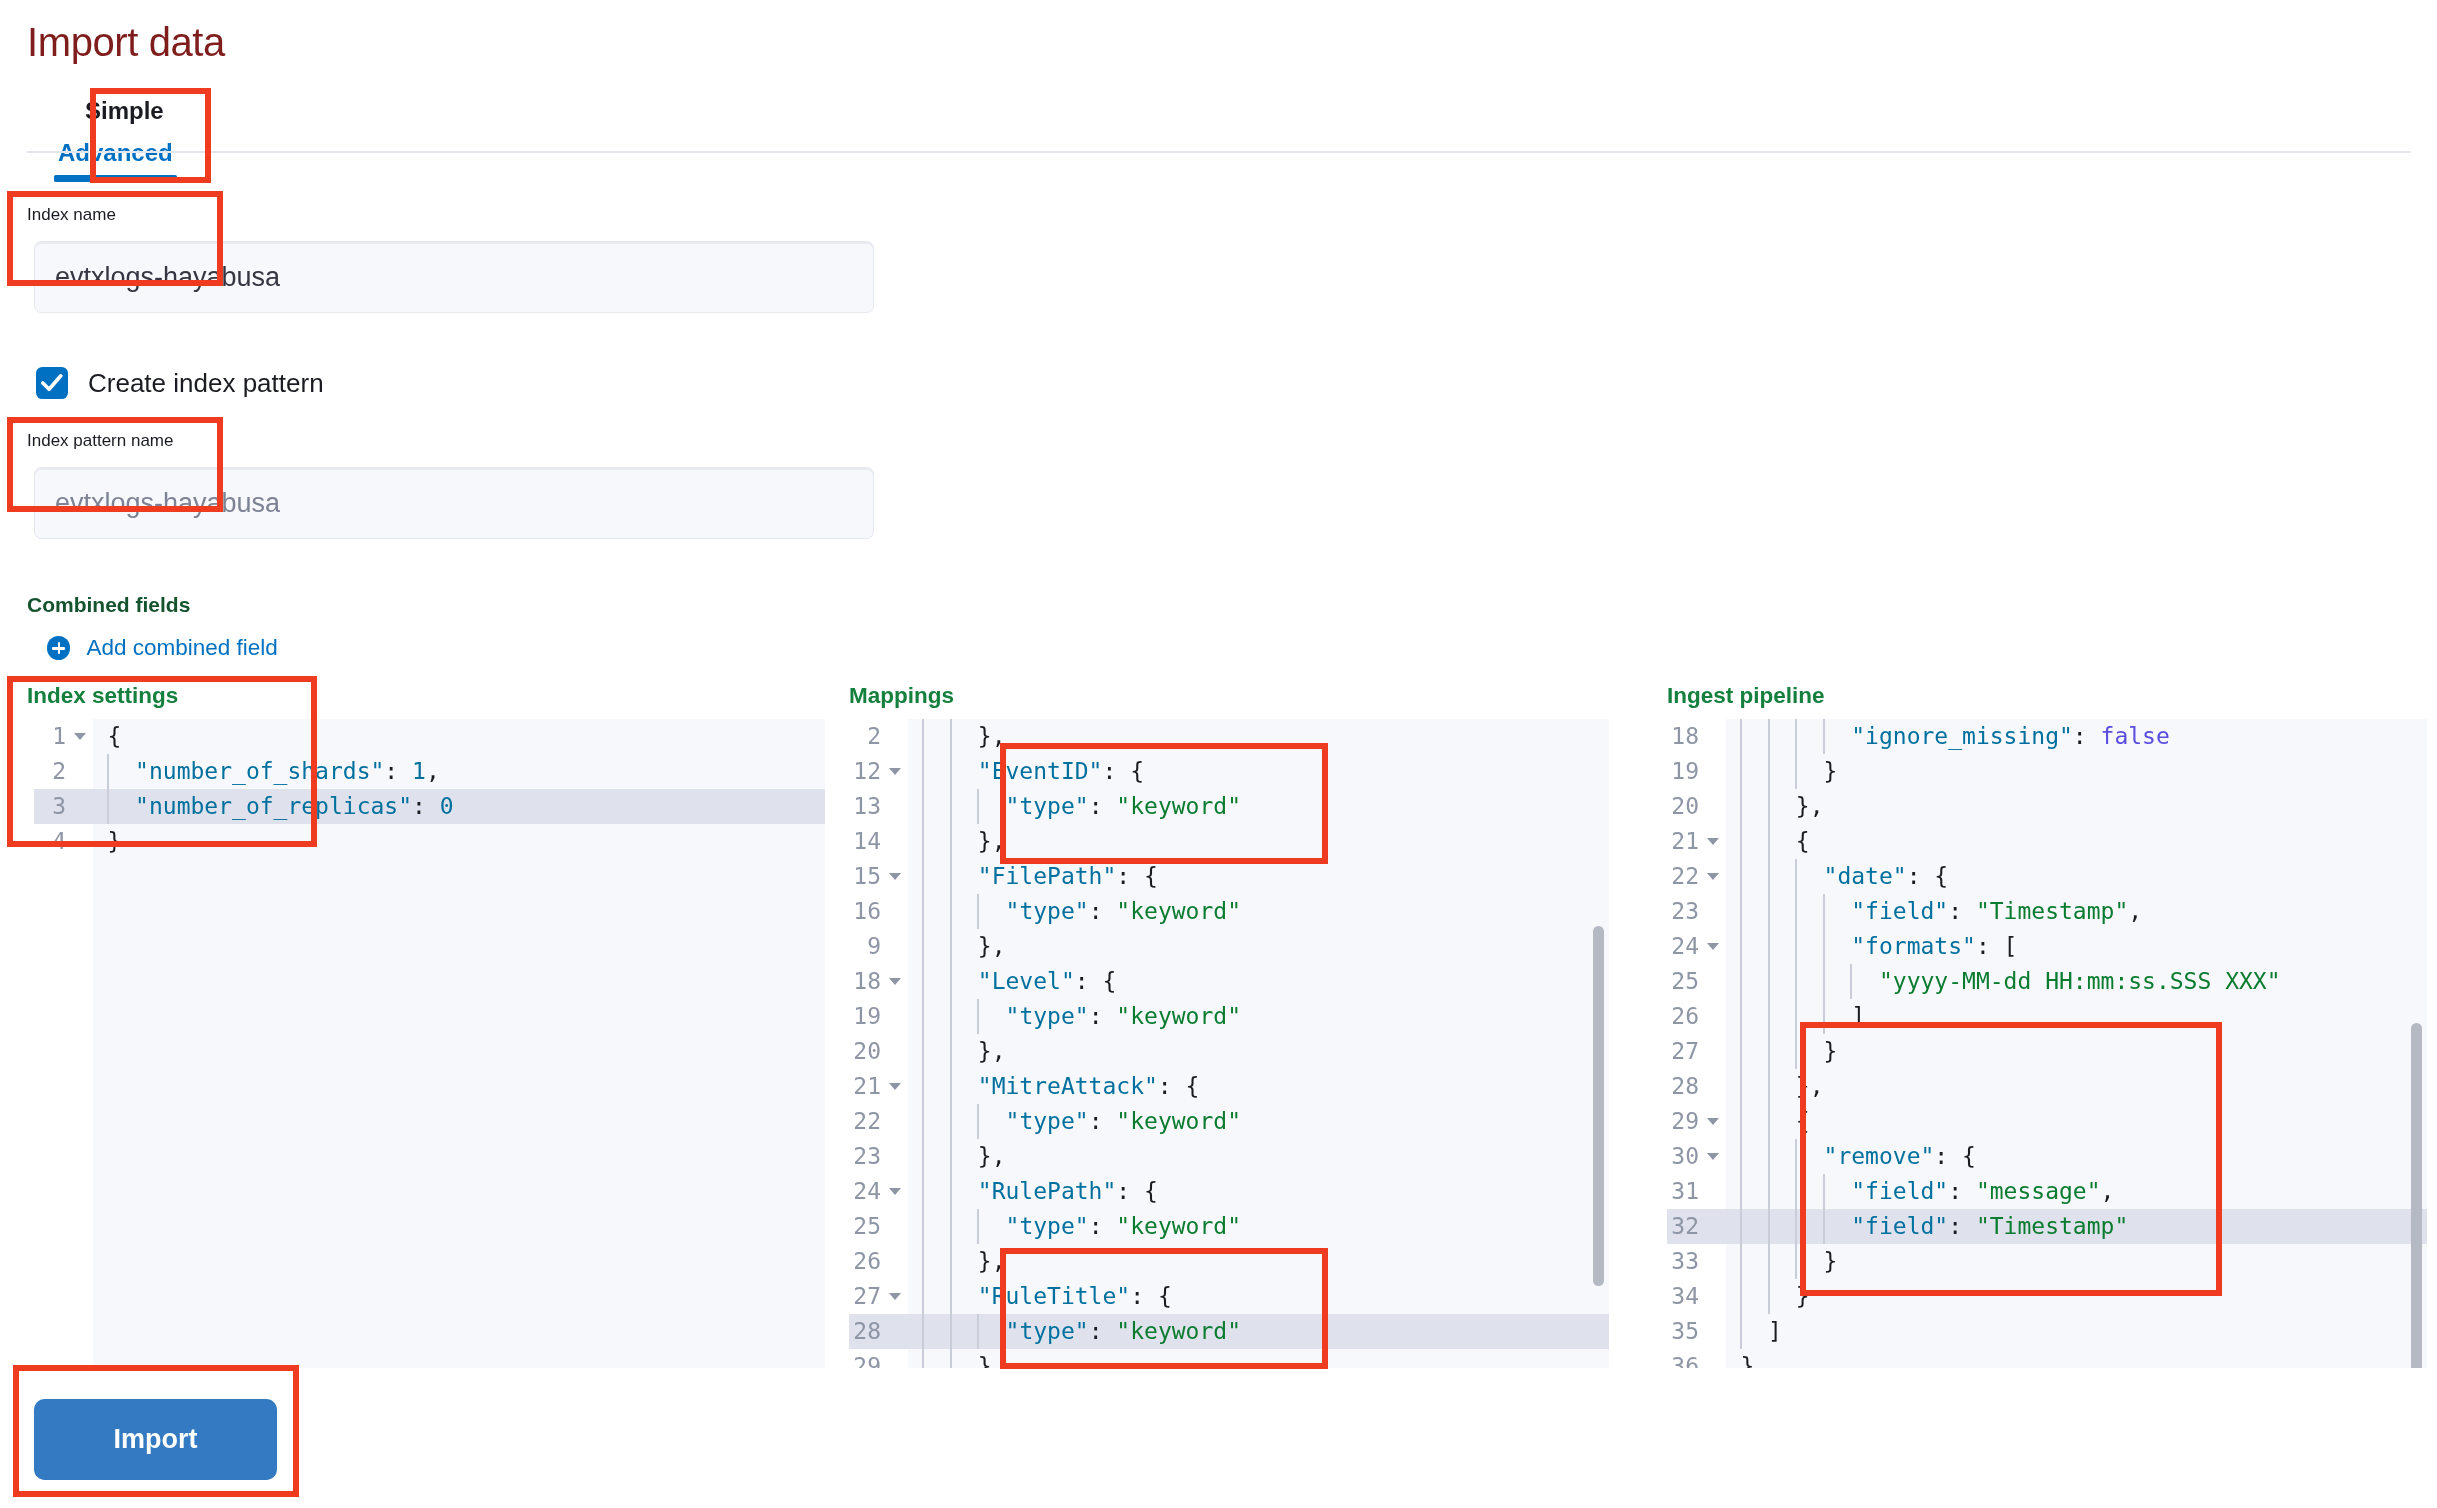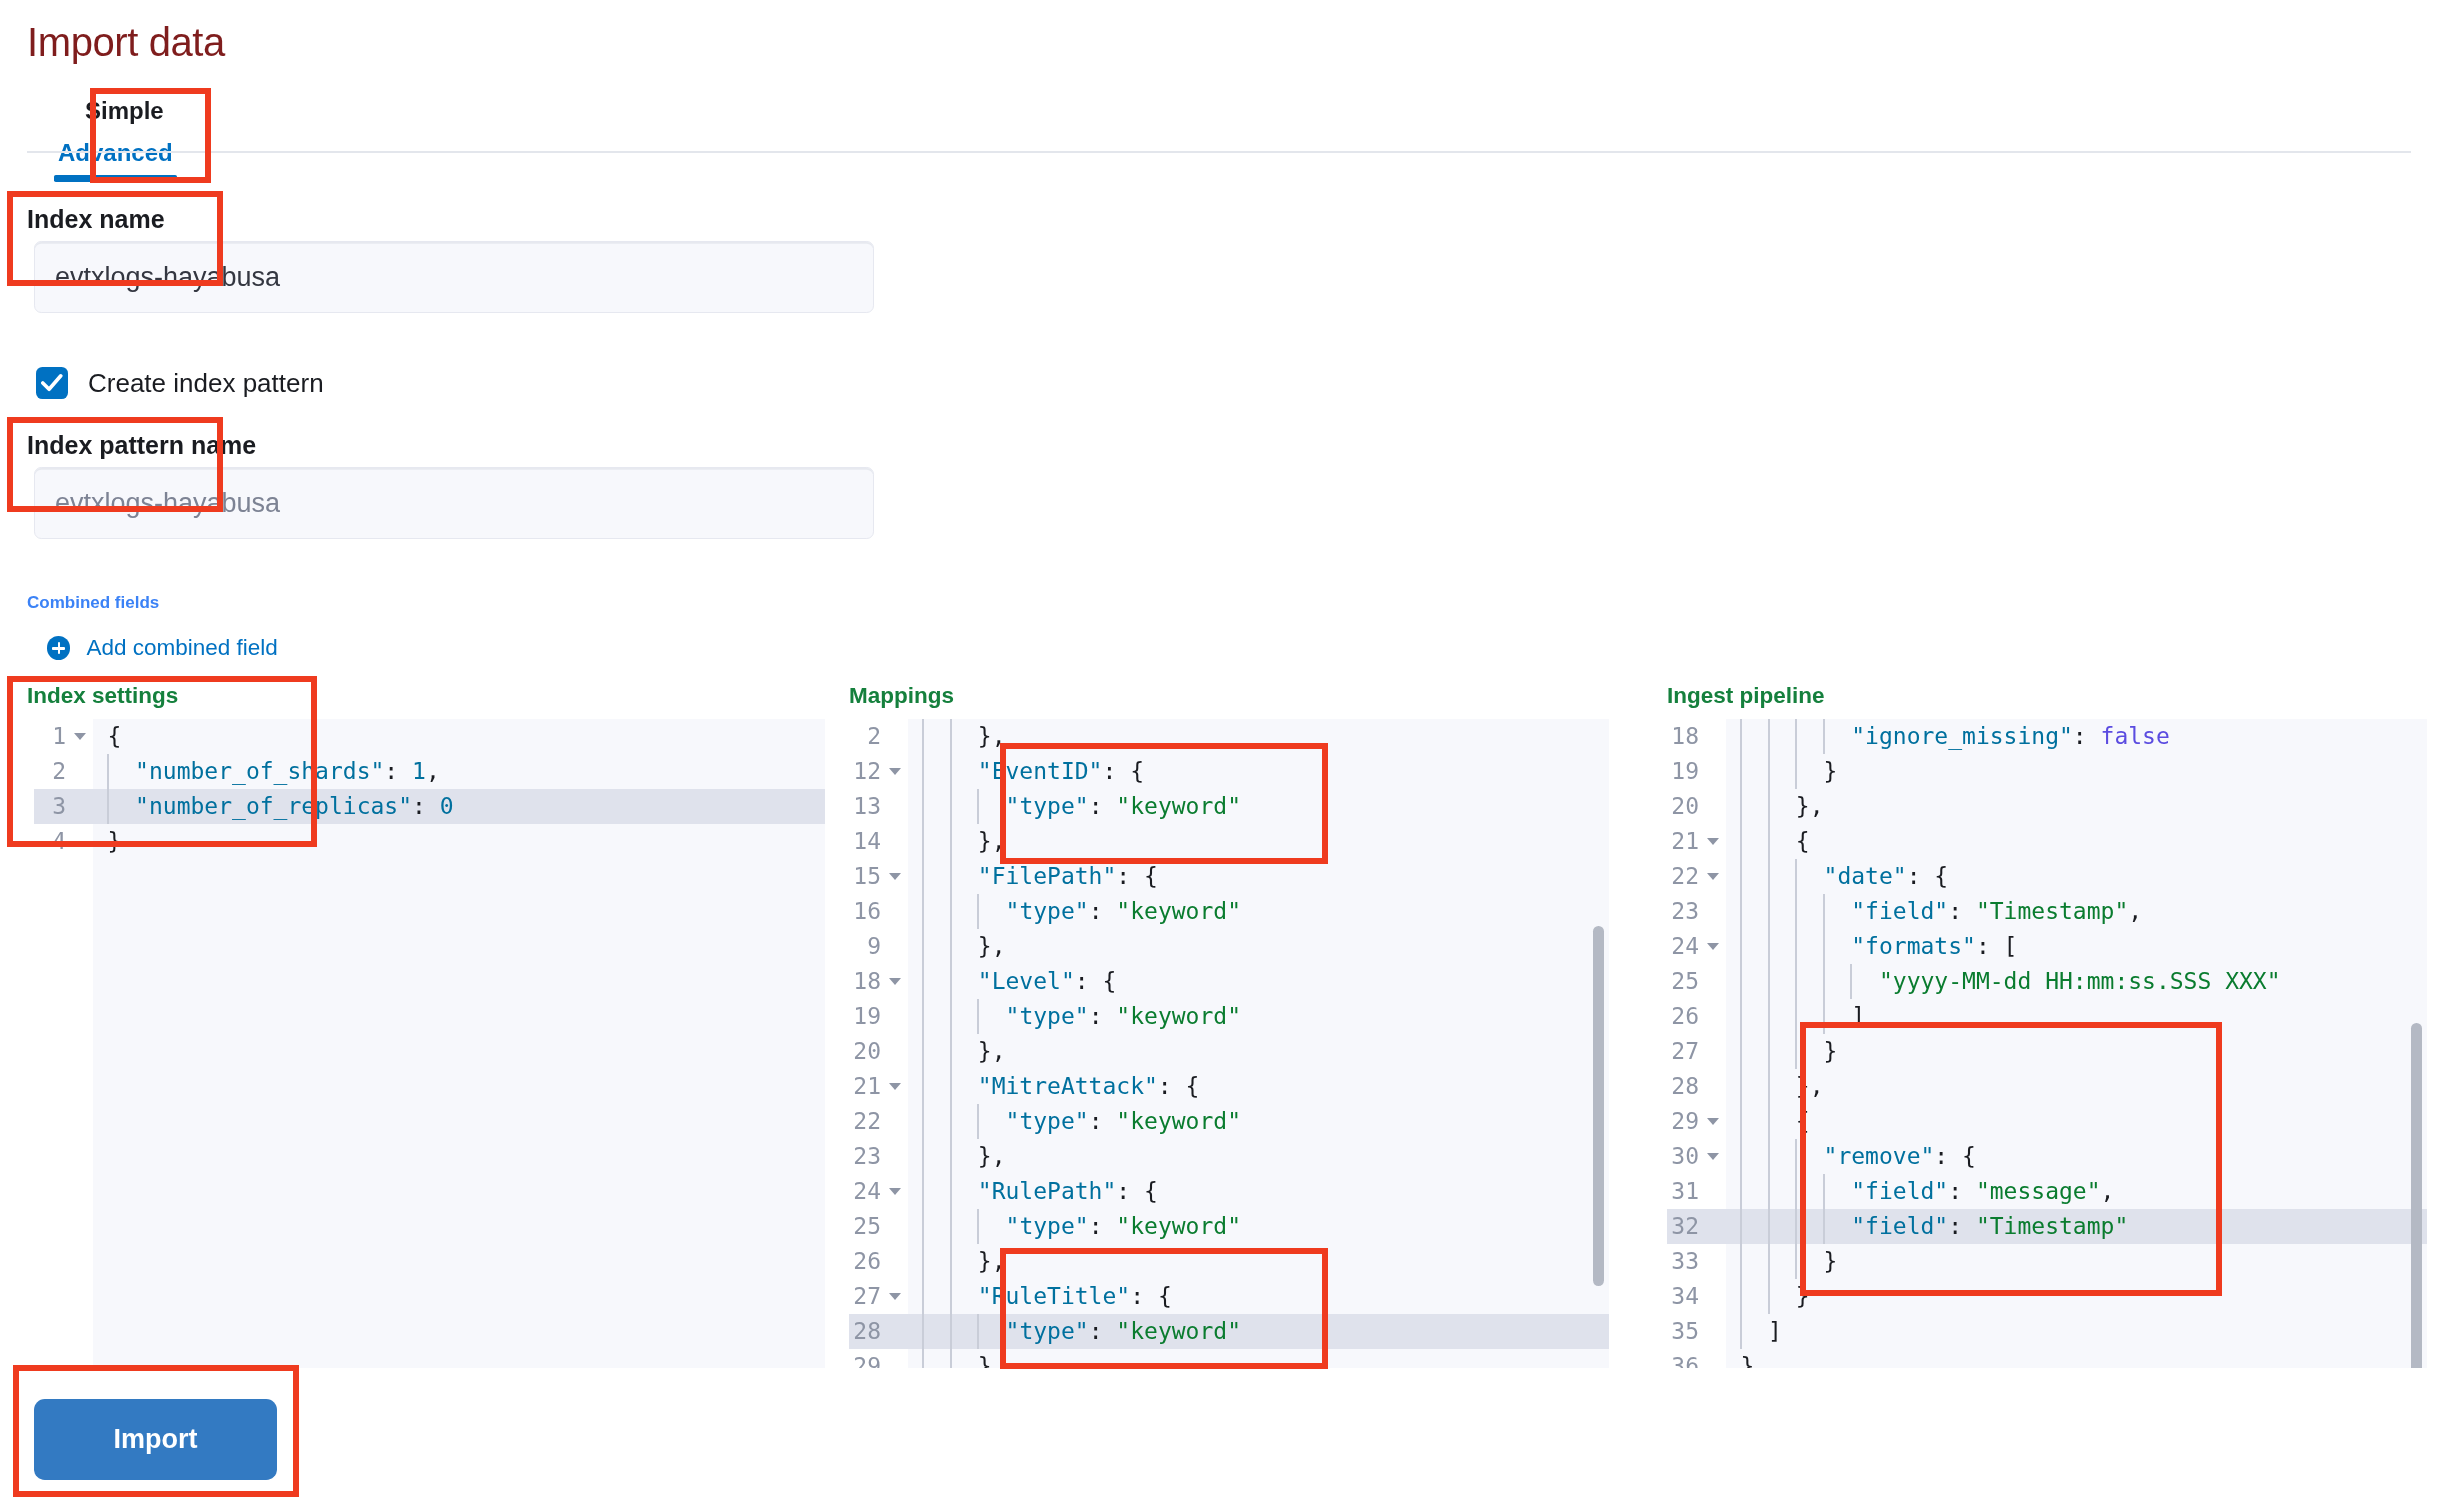--- a/index.html
+++ b/index.html
@@ -55,22 +55,22 @@
   .tab-rule {
     position: absolute;
     left: 27px; top: 151px;
     width: 2384px; height: 1.8px;
     background: #e3e6ec;
   }
 
   
   .field-label {
     position: absolute;
-    font-size: 25px;
-    font-weight: bold;
+    font-size: 17px;
+    font-weight: normal;
     color: #1a1c21;
   }
   .text-input {
     position: absolute;
     height: 72px;
     background: #f7f8fc;
     border: 0.9px solid #e6e8f0;
     border-radius: 7.2px;
     display: flex;
     align-items: center;
@@ -100,21 +100,21 @@
   .chk-label {
     margin-left: 20px;
     font-size: 26px;
     color: #1a1c21;
   }
 
   
   .combined-title {
     position: absolute;
     left: 27px; top: 593px;
-    font-size: 17px; font-weight: bold; color: #3b82f6;
+    font-size: 21px; font-weight: bold; color: #14532d;
   }
   .add-combined {
     position: absolute;
     left: 47px; top: 635px;
     display: flex; align-items: center;
     cursor: pointer;
   }
   .plus-icon {
     width: 23.4px; height: 23.4px; border-radius: 50%;
     background: #0071c2; position: relative; flex: 0 0 auto;

